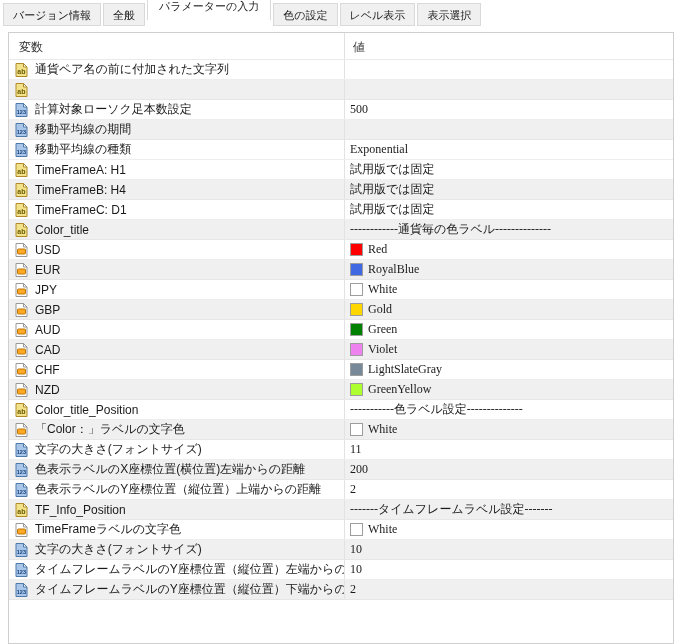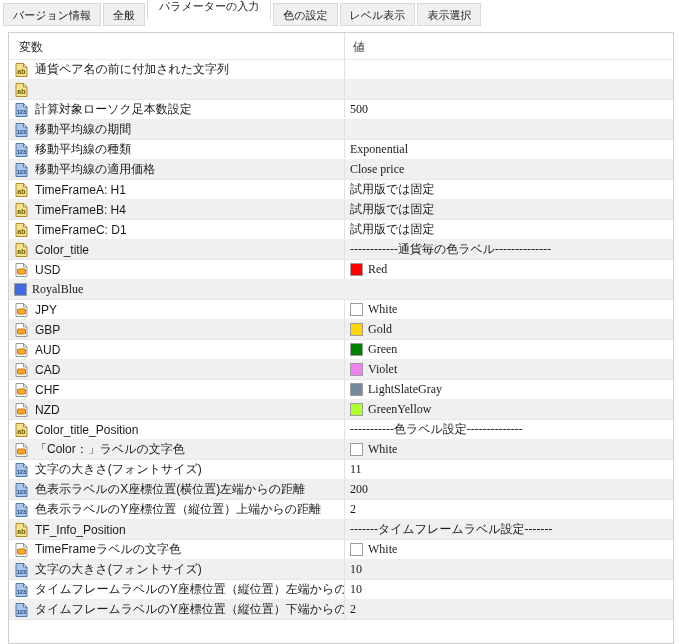--- a/index.html
+++ b/index.html
@@ -164,35 +164,20 @@
 
         <text class="ic-text" x="7.4" y="11.5" text-anchor="middle" fill="#17407C" style="font-size: 5.5px;">123</text>
       </svg>
       <span class="label">移動平均線の種類</span>
     </div>
     <div class="value-cell">
 
       <span class="value-text">Exponential</span>
     </div>
   </div>
-      <div class="row alt">
-    <div class="name-cell">
-      <svg class="param-icon" width="15" height="16" viewBox="0 0 15 16">
-        <path class="ic-body" d="M2 1.5 H9.5 L13 5 V14.5 H2 Z" stroke-width="1" fill="#A9C6E8" stroke="#4E79A8"></path>
-        <path class="ic-fold" d="M9.5 1.5 V5 H13 Z" fill="#ffffff" stroke-width="1" stroke="#4E79A8"></path>
-
-        <text class="ic-text" x="7.4" y="11.5" text-anchor="middle" fill="#17407C" style="font-size: 5.5px;">123</text>
-      </svg>
-      <span class="label">移動平均線の適用価格</span>
-    </div>
-    <div class="value-cell">
-
-      <span class="value-text">Close price</span>
-    </div>
-  </div>
       <div class="row">
     <div class="name-cell">
       <svg class="param-icon" width="15" height="16" viewBox="0 0 15 16">
         <path class="ic-body" d="M2 1.5 H9.5 L13 5 V14.5 H2 Z" stroke-width="1" fill="#F2E28A" stroke="#B28A2E"></path>
         <path class="ic-fold" d="M9.5 1.5 V5 H13 Z" fill="#ffffff" stroke-width="1" stroke="#B28A2E"></path>
 
         <text class="ic-text" x="7.4" y="11.5" text-anchor="middle" fill="#6B5900" style="font-size: 7px;">ab</text>
       </svg>
       <span class="label">TimeFrameA: H1</span>
     </div>
@@ -255,20 +240,29 @@
 
       </svg>
       <span class="label">USD</span>
     </div>
     <div class="value-cell">
       <span class="swatch" style="background: rgb(255, 0, 0);"></span>
       <span class="value-text">Red</span>
     </div>
   </div>
       <div class="row alt">
+    <div class="name-cell">
+      <svg class="param-icon" width="15" height="16" viewBox="0 0 15 16">
+        <path class="ic-body" d="M2 1.5 H9.5 L13 5 V14.5 H2 Z" stroke-width="1" fill="#FFFFFF" stroke="#999999"></path>
+        <path class="ic-fold" d="M9.5 1.5 V5 H13 Z" fill="#ffffff" stroke-width="1" stroke="#999999"></path>
+        <rect class="ic-rect" x="3.5" y="7" width="8" height="5" rx="1" stroke-width="1" fill="#FFA826" stroke="#C07600"></rect>
+
+      </svg>
+      <span class="label">EUR</span>
+    </div>
     <div class="value-cell">
       <span class="swatch" style="background: rgb(65, 105, 225);"></span>
       <span class="value-text">RoyalBlue</span>
     </div>
   </div>
       <div class="row">
     <div class="name-cell">
       <svg class="param-icon" width="15" height="16" viewBox="0 0 15 16">
         <path class="ic-body" d="M2 1.5 H9.5 L13 5 V14.5 H2 Z" stroke-width="1" fill="#FFFFFF" stroke="#999999"></path>
         <path class="ic-fold" d="M9.5 1.5 V5 H13 Z" fill="#ffffff" stroke-width="1" stroke="#999999"></path>

